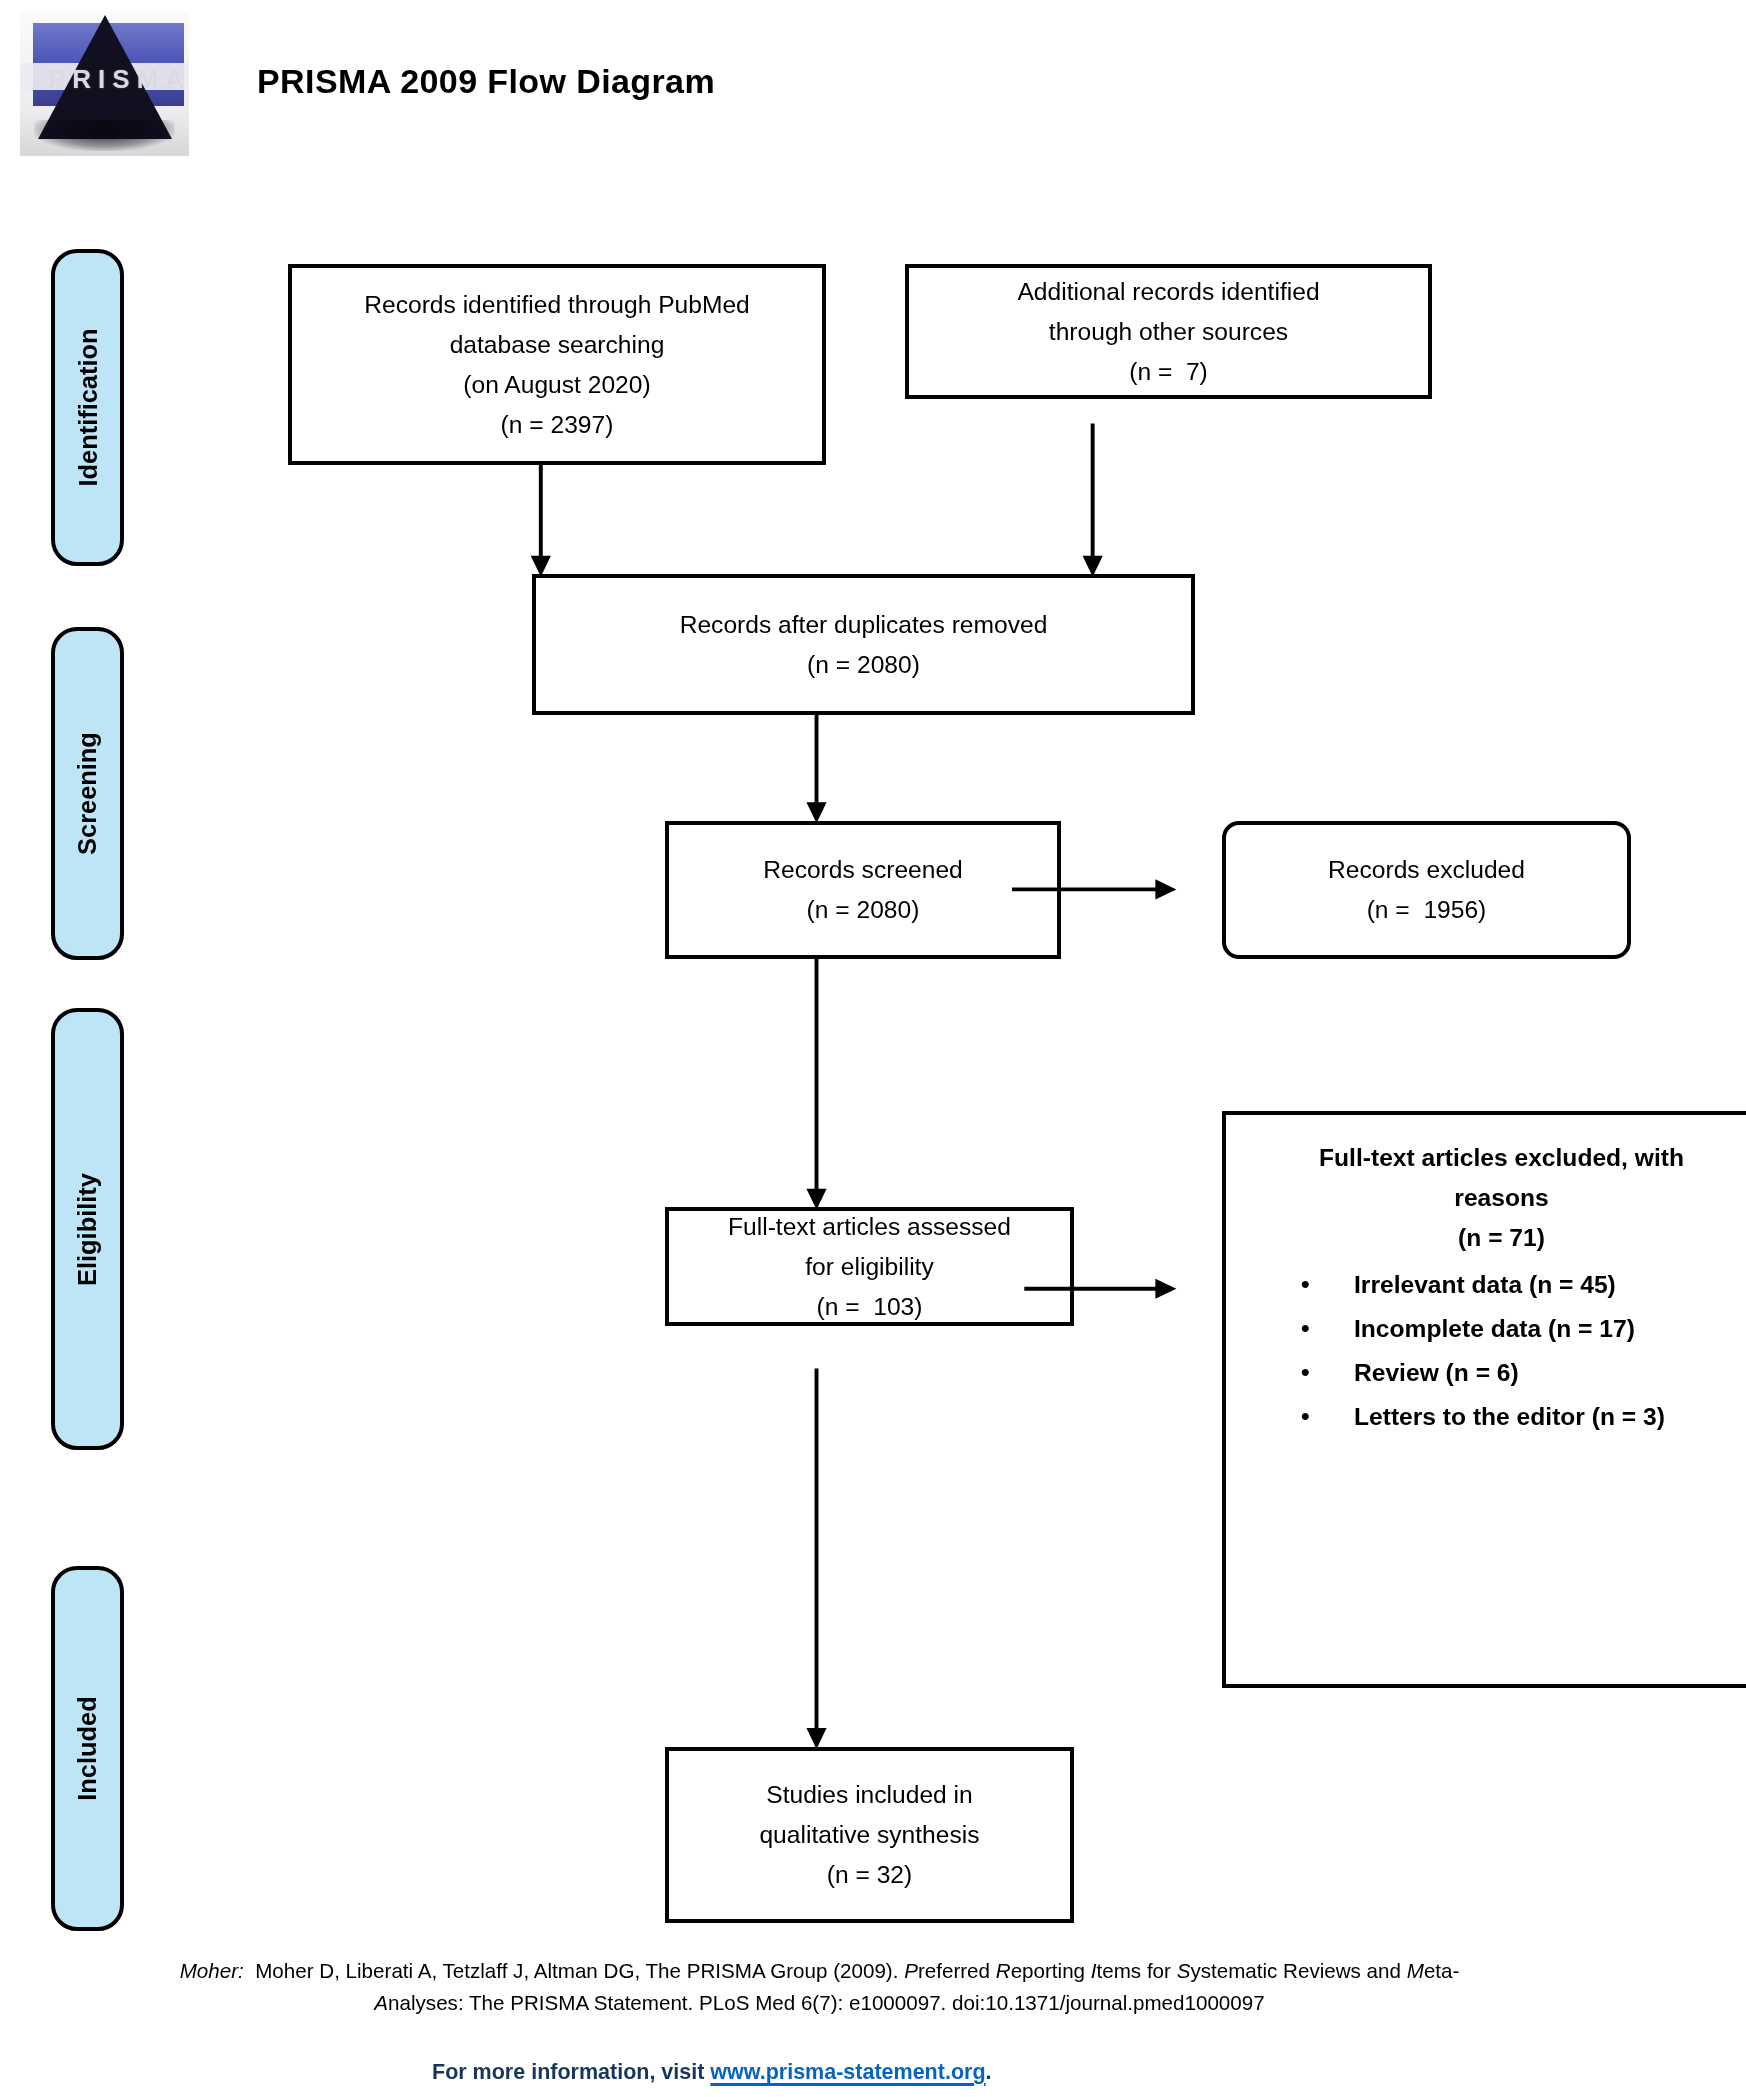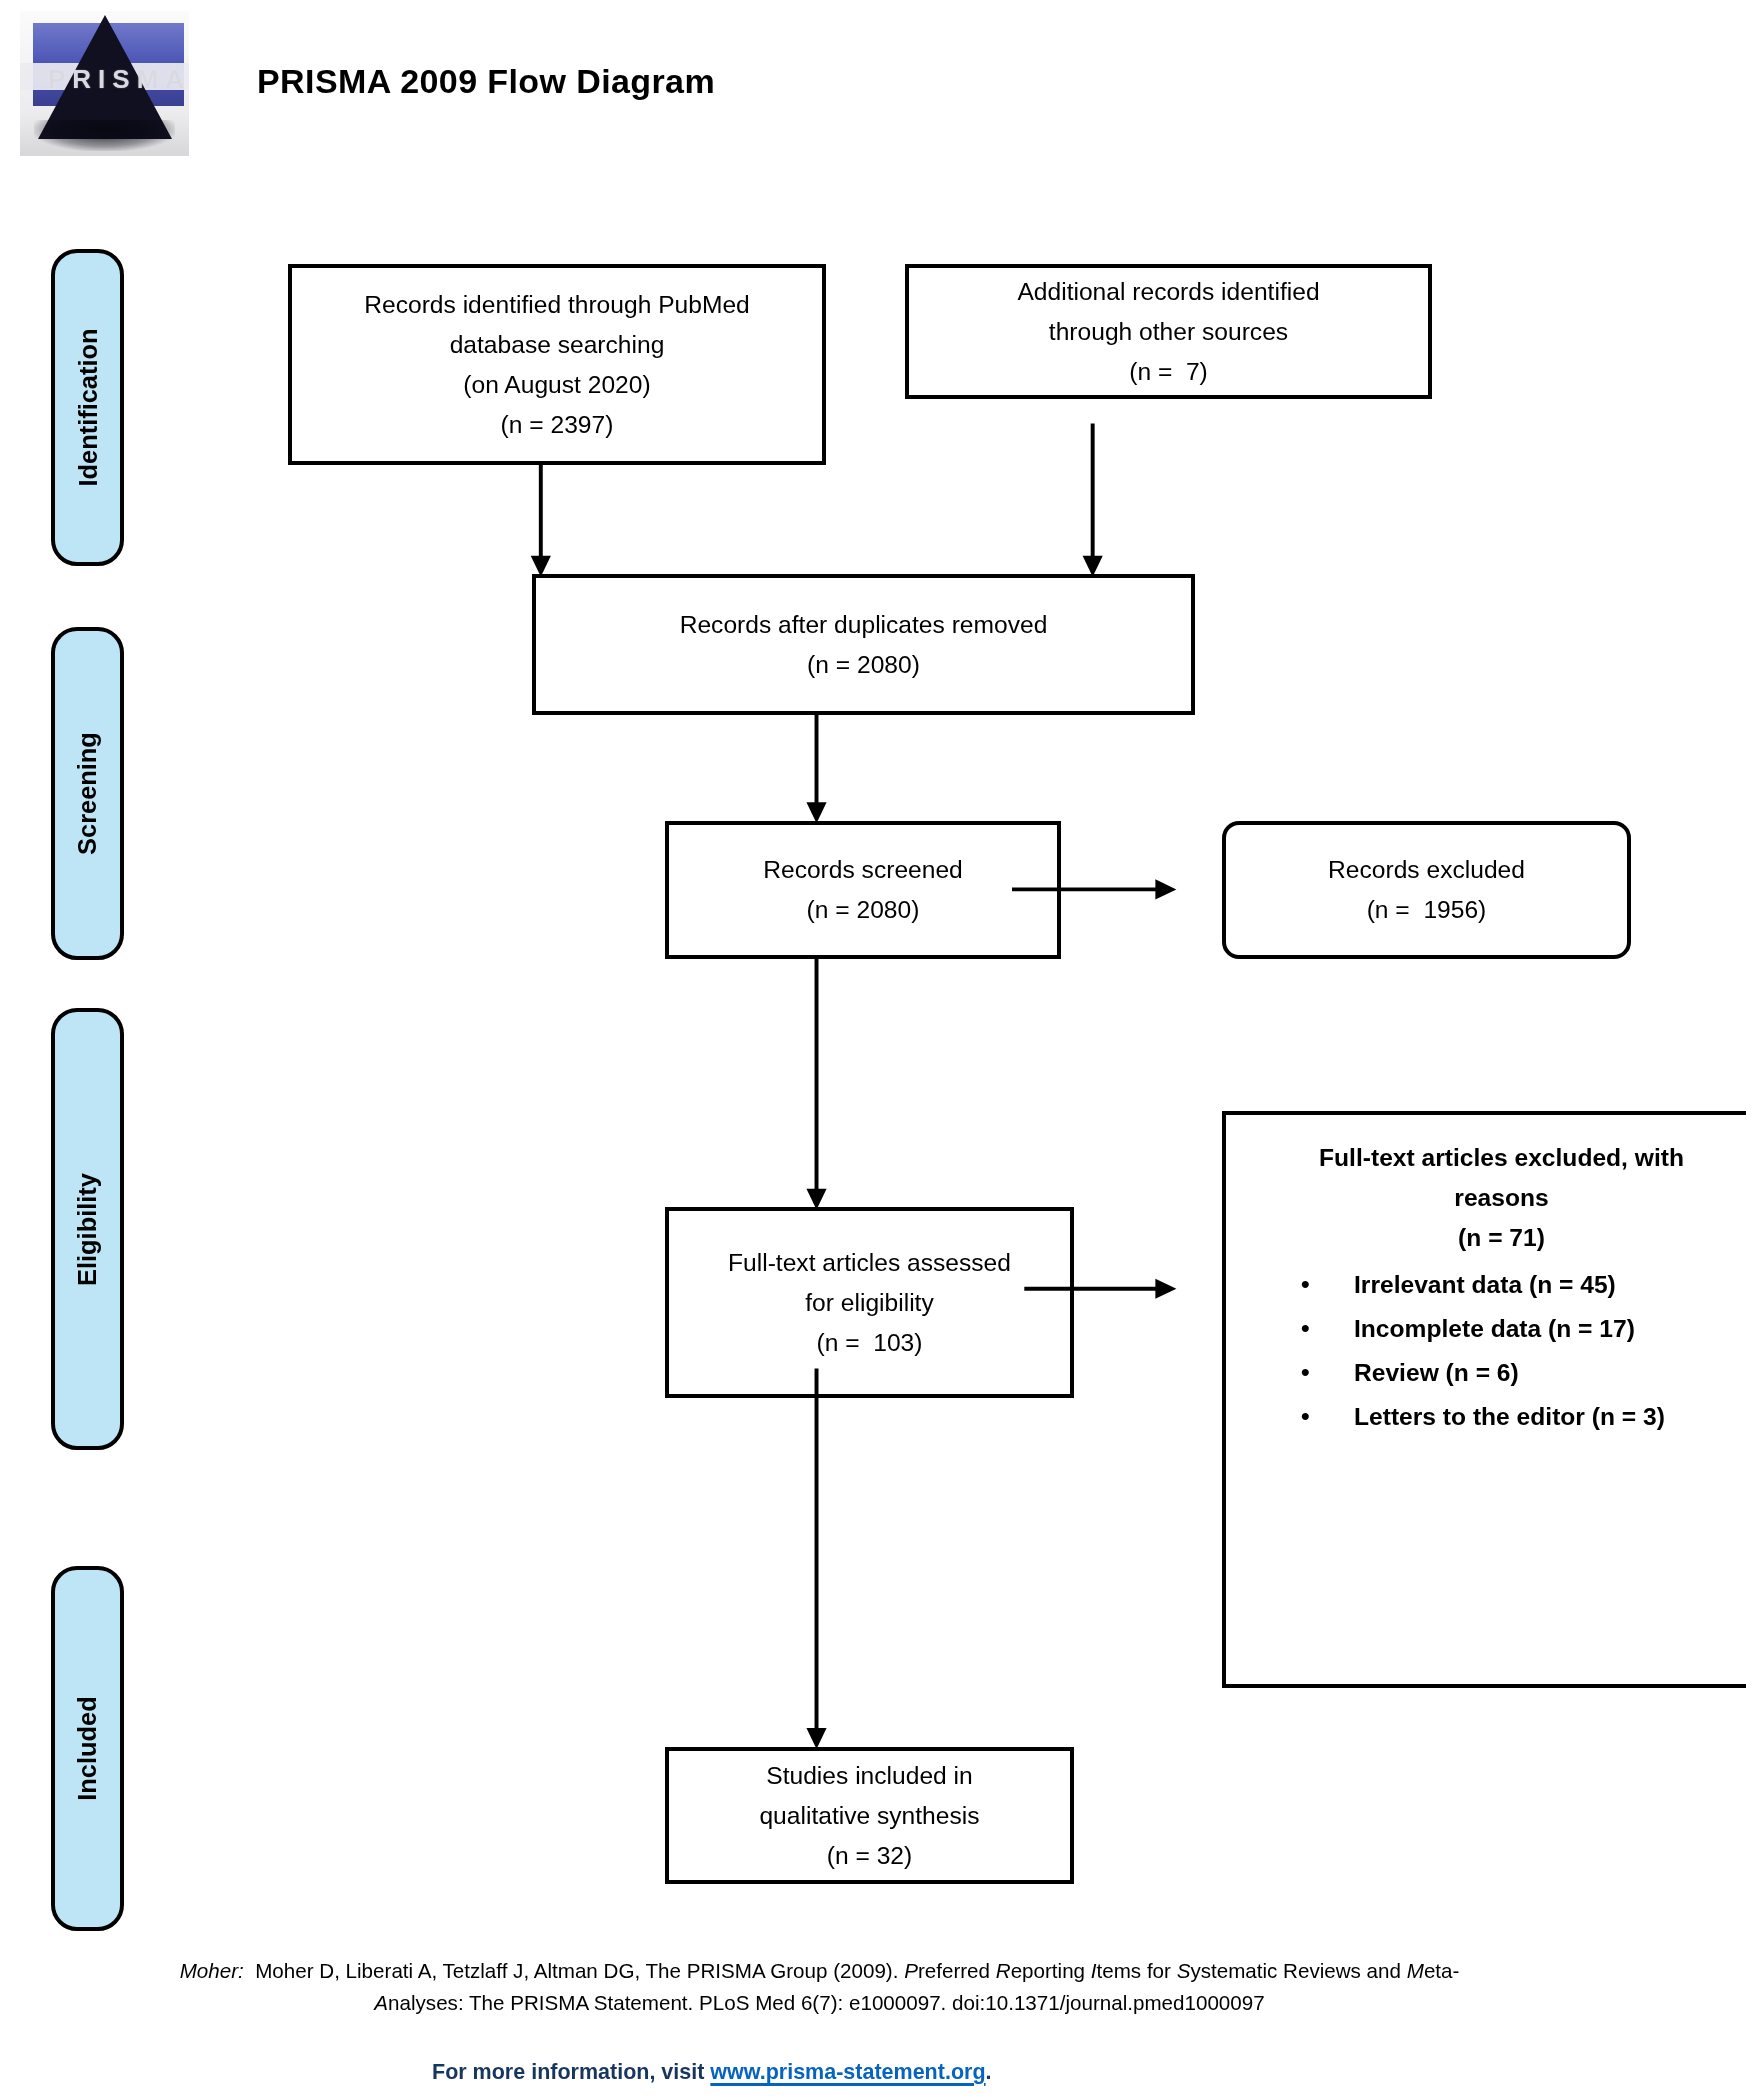--- a/index.html
+++ b/index.html
@@ -29,24 +29,24 @@
   .st-included{left:51px;top:1566px;width:73px;height:365px;}
   
   .box{border:4px solid var(--border-black,#000);background:#fff;box-sizing:border-box;
     display:flex;align-items:center;justify-content:center;text-align:center;z-index:2;margin-left:48px;}
   .box .bt{white-space:pre-line;font-size:24.6px;line-height:40px;}
   .b1{left:240px;top:264px;width:538px;height:201px;}
   .b2{left:857px;top:264px;width:527px;height:135px;}
   .b3{left:484px;top:574px;width:663px;height:141px;}
   .b4{left:617px;top:821px;width:396px;height:138px;}
   .b5{left:1174px;top:821px;width:409px;height:138px;border-radius:17px;}
-  .b6{left:617px;top:1207px;width:409px;height:191px;}
+  .b6{left:617px;top:1207px;width:409px;height:119px;}
   .b7{left:1174px;top:1111px;width:559px;height:577px;flex-direction:column;justify-content:flex-start;padding-top:23px;align-items:stretch;font-weight:bold;}
   .b7 .bt{flex:none;}
-  .b8{left:617px;top:1747px;width:409px;height:137px;}
+  .b8{left:617px;top:1747px;width:409px;height:176px;}
   ul.reasons{list-style:none;margin:5.3px 0 0 0;padding:0;text-align:left;}
   ul.reasons li{position:relative;padding-left:128px;font-size:24.6px;line-height:44px;white-space:nowrap;}
   ul.reasons .marker{position:absolute;left:75px;top:0;}
   
   svg.arrows{position:absolute;left:0;top:0;z-index:3;pointer-events:none;}
   
   .citation{left:61px;top:1955px;width:1517px;text-align:center;font-size:20.6px;line-height:32px;white-space:pre-line;}
   .citation .it{font-style:italic;}
   .info{left:432px;top:2060px;font-size:21.5px;font-weight:bold;color:var(--info-dark-blue,#17365D);white-space:nowrap;}
   .info a{color:var(--link-blue,#0563C1);text-decoration:underline;text-decoration-thickness:2.6px;text-underline-offset:4.4px;}

